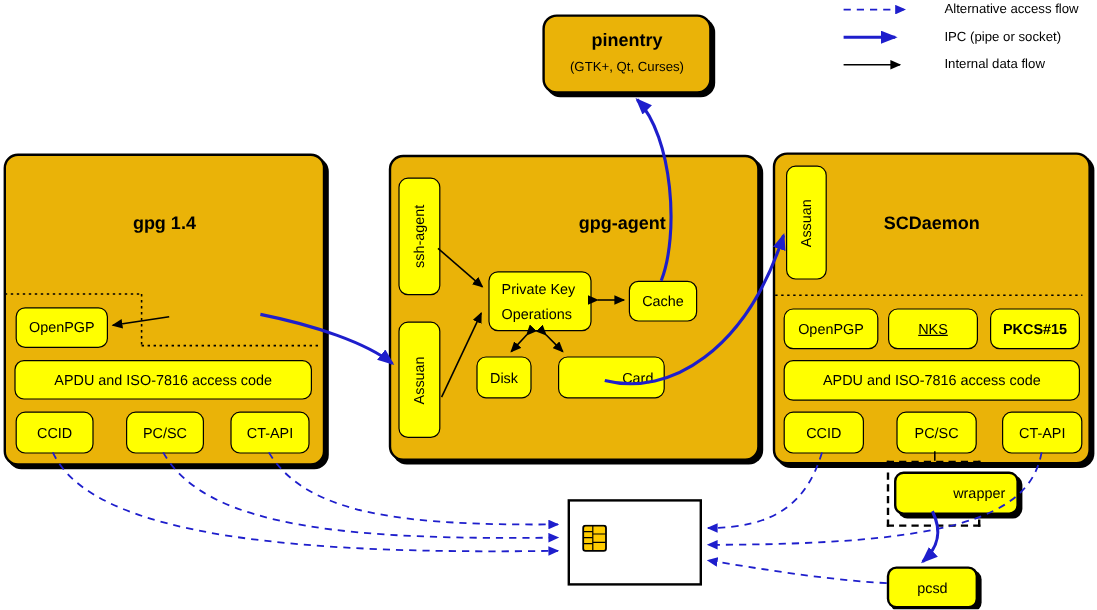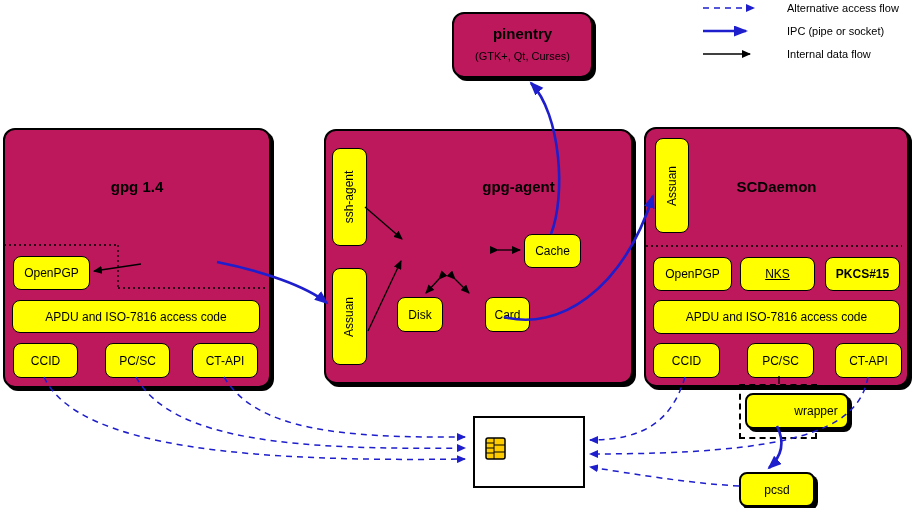--- a/index.html
+++ b/index.html
@@ -1,18 +1,18 @@
 <!DOCTYPE html>
 <html><head>
 <meta charset="utf-8">
 <style>
   html,body{margin:0;padding:0;background:#ffffff;}
   #stage{position:relative;width:914px;height:508px;background:#ffffff;overflow:hidden;
          font-family:"Liberation Sans", sans-serif;color:#000;}
-  .bigbox{position:absolute;background:#be185d;border:2px solid #000;border-radius:12px;
+  .bigbox{position:absolute;background:#eab308;border:2px solid #000;border-radius:12px;
           box-shadow:3px 3px 0 #000;}
   .title{position:absolute;font-weight:bold;font-size:15px;text-align:center;width:100%;}
   .inner{position:absolute;background:#ffff00;border:1.5px solid #000;border-radius:8px;
          display:flex;align-items:center;justify-content:center;font-size:12px;}
   .shadowed{box-shadow:3px 3px 0 #000;border-width:2px;}
   .vtext{transform:rotate(-90deg);white-space:nowrap;font-size:12px;}
   .pko{flex-direction:column;align-items:flex-start;justify-content:center;gap:7px;
        padding-left:10px;box-sizing:border-box;}
   .dashedrect{position:absolute;border:2px dashed #000;background:transparent;}
   .smartcard{position:absolute;background:#ffffff;border:2px solid #000;}
@@ -51,27 +51,31 @@
 
   <div class="bigbox" style="left:324px;top:129px;width:265px;height:251px;padding-left:40px;">
     <div class="title" style="top:47px;">gpg-agent</div>
   </div>
   <div class="inner" style="left:332px;top:148px;width:33px;height:96px;">
     <span class="vtext">ssh-agent</span>
   </div>
   <div class="inner" style="left:332px;top:268px;width:33px;height:95px;">
     <span class="vtext">Assuan</span>
   </div>
+  <div class="inner pko" style="left:407px;top:226px;width:86px;height:50px;">
+    <span>Private Key</span>
+    <span>Operations</span>
+  </div>
   <div class="inner" style="left:524px;top:234px;width:55px;height:32px;">
     <span>Cache</span>
   </div>
   <div class="inner" style="left:397px;top:297px;width:44px;height:33px;">
     <span>Disk</span>
   </div>
-  <div class="inner" style="left:485px;top:297px;width:43px;height:33px;">
+  <div class="inner" style="left:465px;top:297px;width:43px;height:33px;padding-left:44px;">
     <span>Card</span>
   </div>
 
   <div class="bigbox" style="left:644px;top:127px;width:261px;height:256px;">
     <div class="title" style="top:49px;">SCDaemon</div>
   </div>
   <div class="inner" style="left:655px;top:138px;width:32px;height:93px;">
     <span class="vtext">Assuan</span>
   </div>
   <div class="inner" style="left:653px;top:257px;width:77px;height:32px;">

